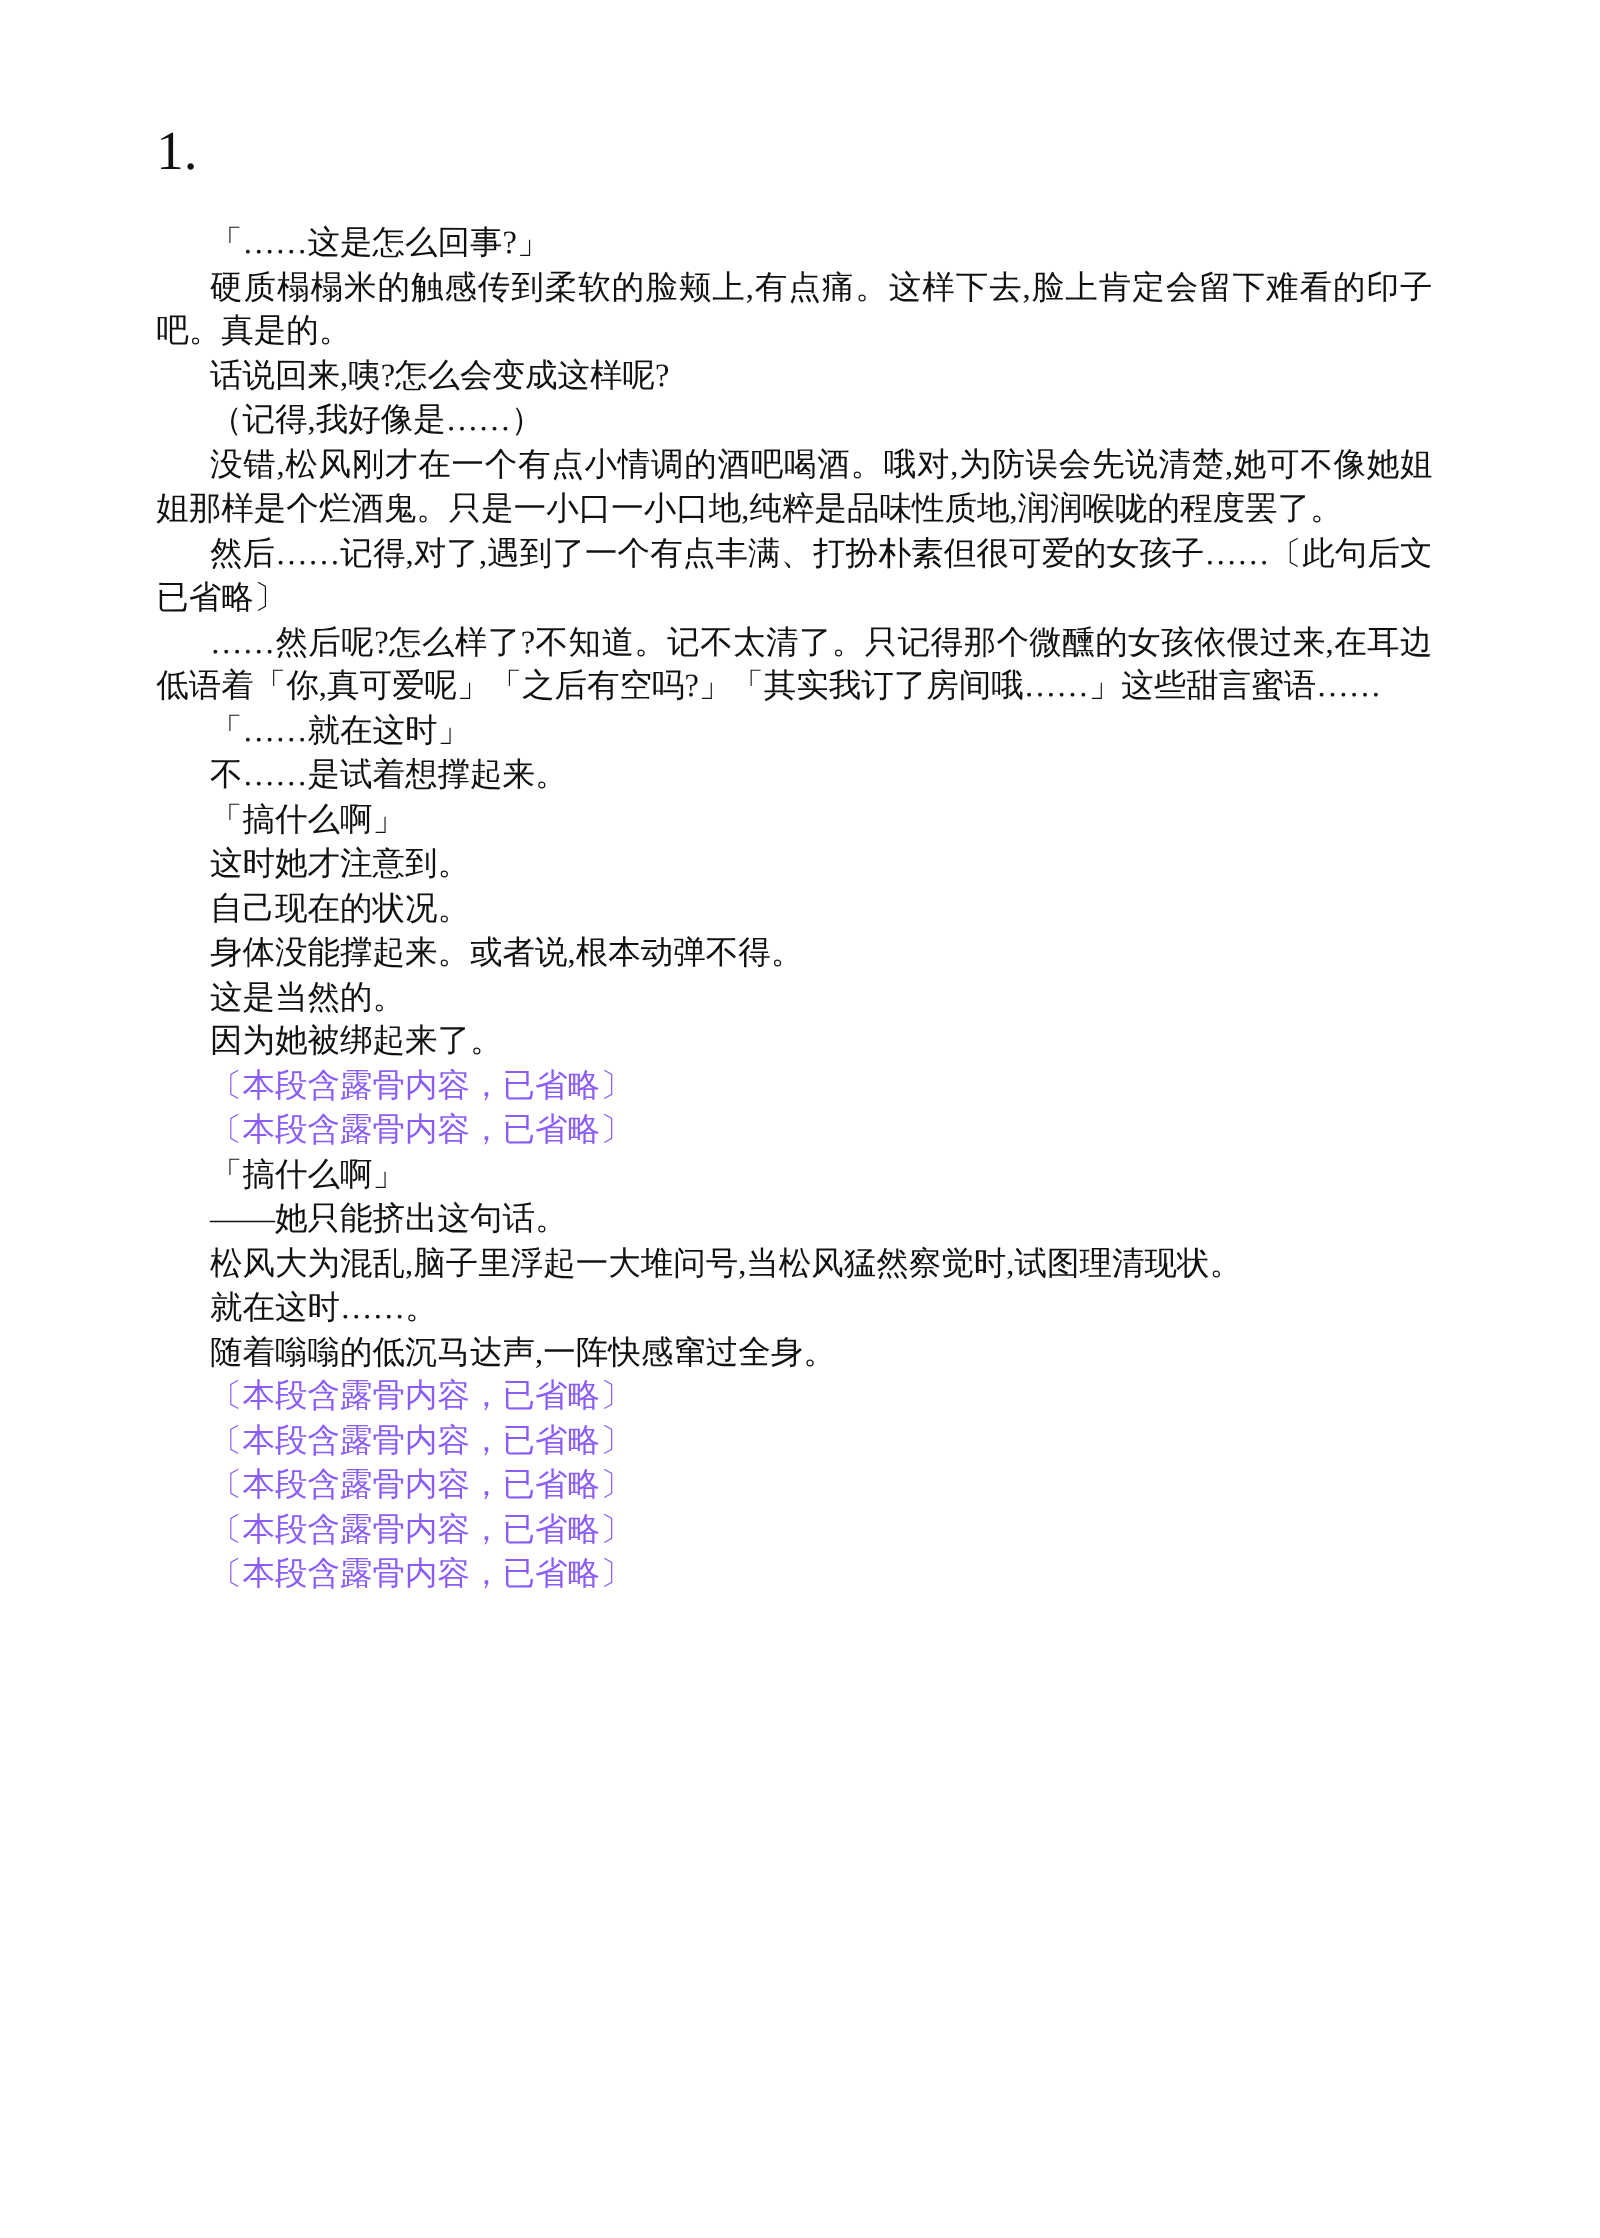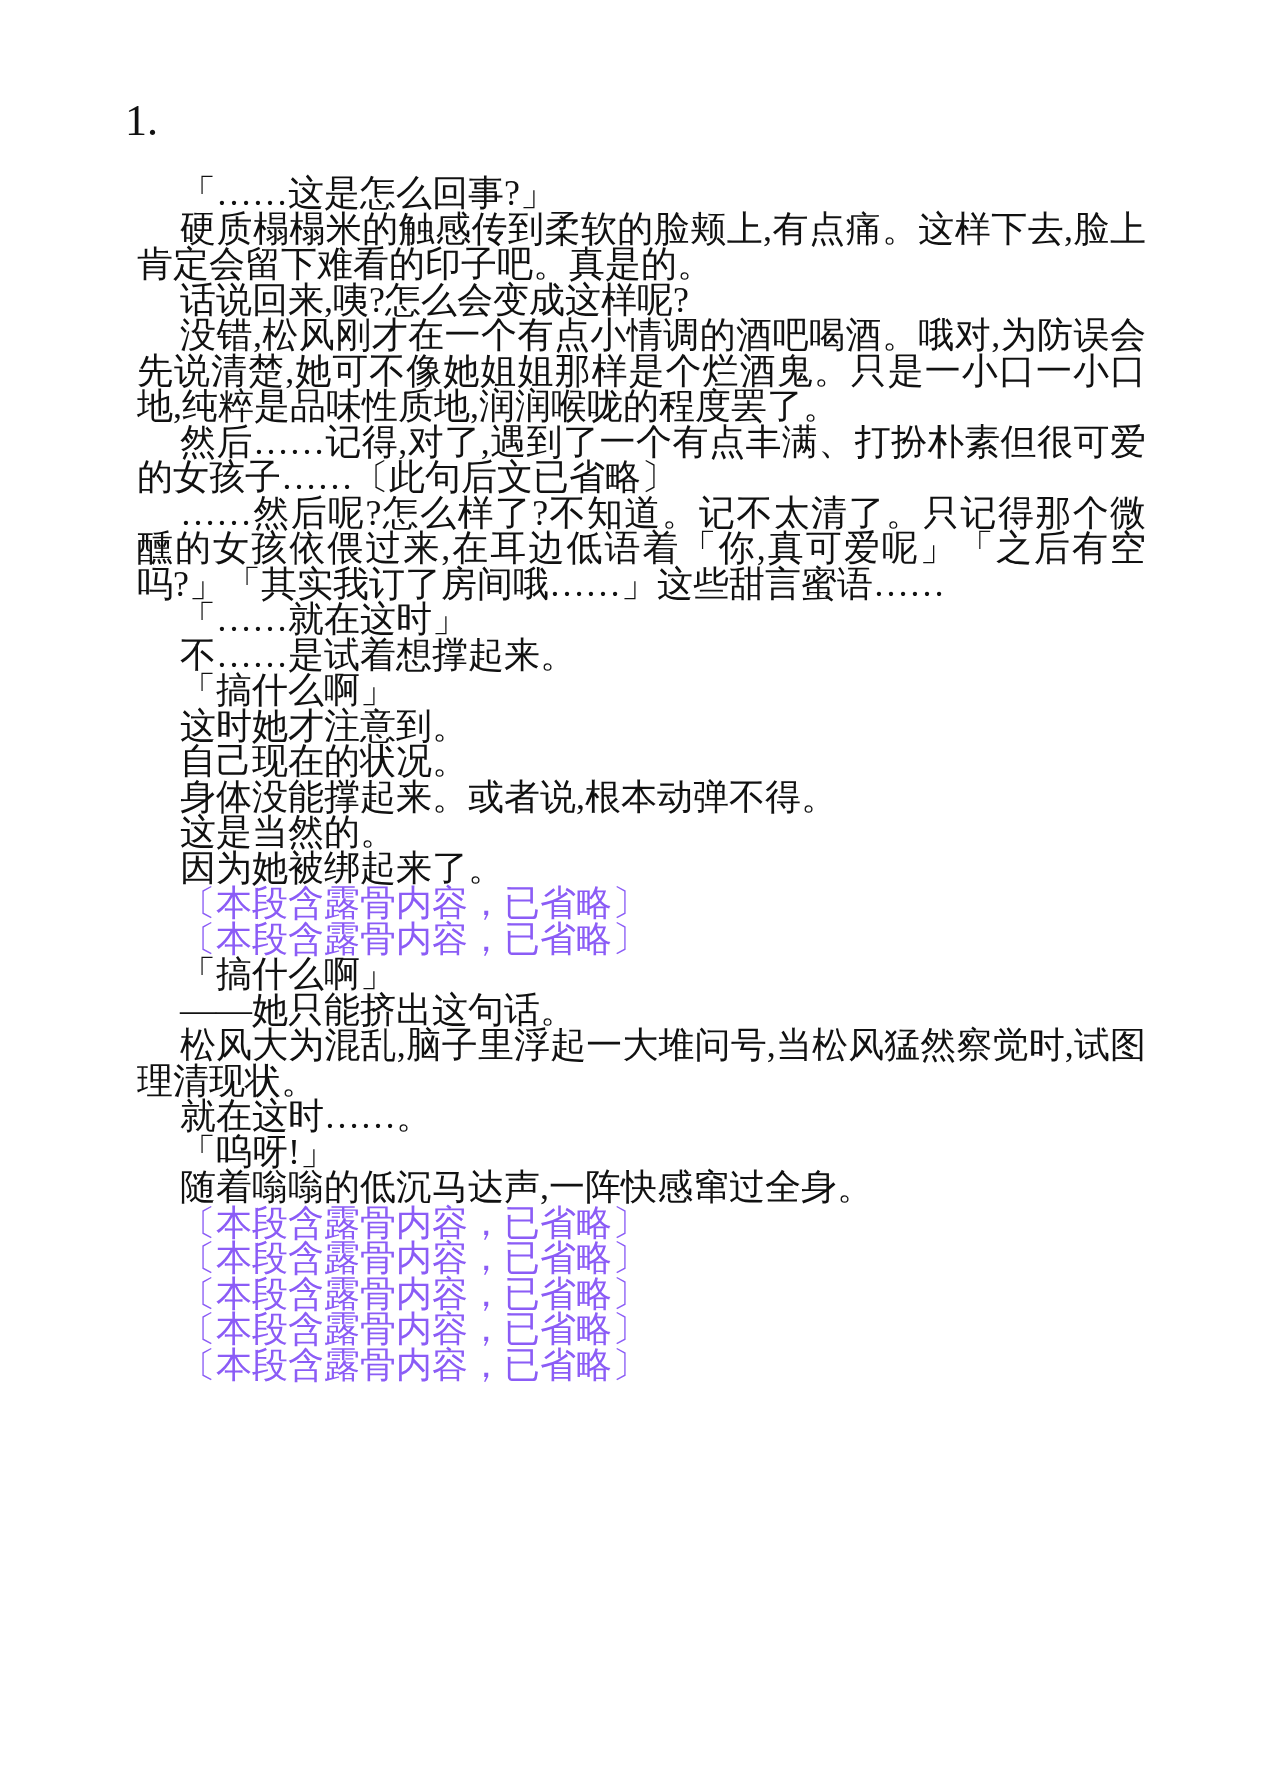--- a/index.html
+++ b/index.html
@@ -22,62 +22,61 @@
     font-family: "Liberation Serif", "DejaVu Serif", serif;
   }
   .chapter-number {
     font-size: 44px;
     line-height: 50px;
     font-weight: normal;
     margin: 0 0 30px 0;
     color: #111111;
   }
   .paragraphs {
-    font-size: 36px;
+    font-size: 26px;
     line-height: 35.5px;
     text-align: justify;
-    margin-left: 12px;
   }
   .paragraphs p {
     margin: 0;
     padding: 0;
     text-indent: 43px;
     word-break: break-all;
   }
   .paragraphs p.redacted {
     color: #8b5cf6;
   }
 </style>
 </head>
 <body>
 
 <div class="page">
   <h1 class="chapter-number">1.</h1>
   <div class="paragraphs">
       <p>「……这是怎么回事?」</p>
       <p>硬质榻榻米的触感传到柔软的脸颊上,有点痛。这样下去,脸上肯定会留下难看的印子吧。真是的。</p>
       <p>话说回来,咦?怎么会变成这样呢?</p>
+      <p>（记得,我好像是……）</p>
       <p>没错,松风刚才在一个有点小情调的酒吧喝酒。哦对,为防误会先说清楚,她可不像她姐姐那样是个烂酒鬼。只是一小口一小口地,纯粹是品味性质地,润润喉咙的程度罢了。</p>
       <p>然后……记得,对了,遇到了一个有点丰满、打扮朴素但很可爱的女孩子……〔此句后文已省略〕</p>
       <p>……然后呢?怎么样了?不知道。记不太清了。只记得那个微醺的女孩依偎过来,在耳边低语着「你,真可爱呢」「之后有空吗?」「其实我订了房间哦……」这些甜言蜜语……</p>
       <p>「……就在这时」</p>
       <p>不……是试着想撑起来。</p>
       <p>「搞什么啊」</p>
       <p>这时她才注意到。</p>
       <p>自己现在的状况。</p>
       <p>身体没能撑起来。或者说,根本动弹不得。</p>
       <p>这是当然的。</p>
       <p>因为她被绑起来了。</p>
       <p class="redacted">〔本段含露骨内容，已省略〕</p>
       <p class="redacted">〔本段含露骨内容，已省略〕</p>
       <p>「搞什么啊」</p>
       <p>——她只能挤出这句话。</p>
       <p>松风大为混乱,脑子里浮起一大堆问号,当松风猛然察觉时,试图理清现状。</p>
       <p>就在这时……。</p>
-      <p>「呜呀!」</p>
       <p>随着嗡嗡的低沉马达声,一阵快感窜过全身。</p>
       <p class="redacted">〔本段含露骨内容，已省略〕</p>
       <p class="redacted">〔本段含露骨内容，已省略〕</p>
       <p class="redacted">〔本段含露骨内容，已省略〕</p>
       <p class="redacted">〔本段含露骨内容，已省略〕</p>
       <p class="redacted">〔本段含露骨内容，已省略〕</p>
     </div>
 </div>
 
 </body></html>

